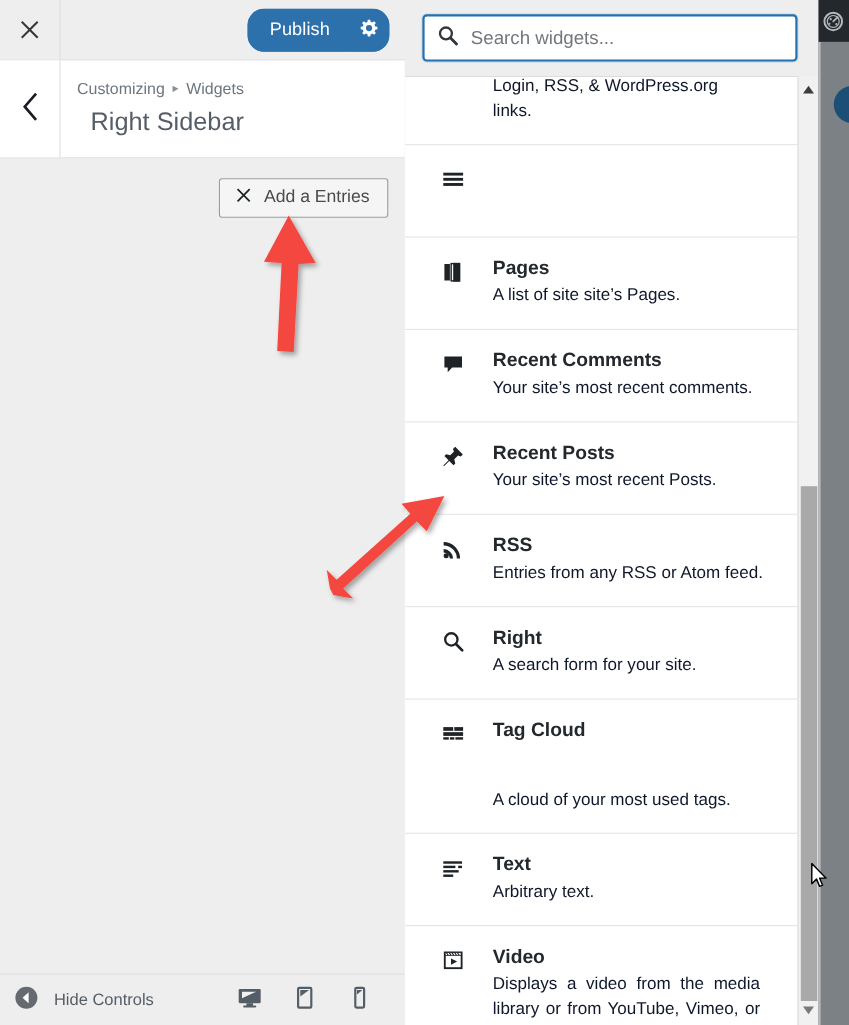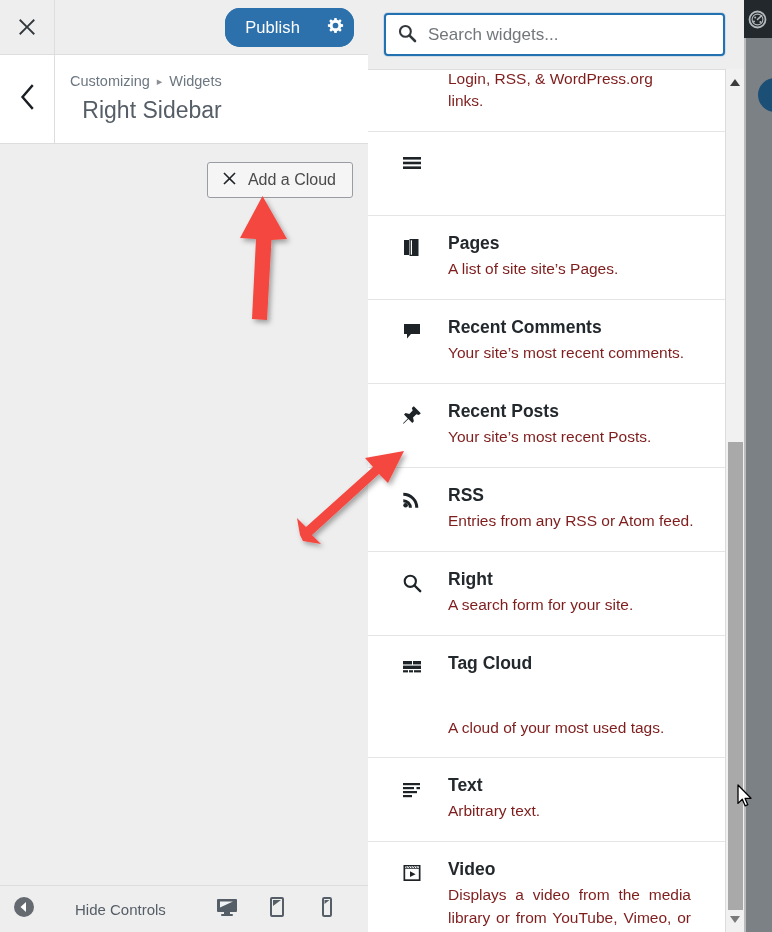--- a/index.html
+++ b/index.html
@@ -144,21 +144,20 @@
     width: 368px; height: 47px;
     background: #eeeeee;
     border-top: 1px solid #dddddd;
     box-sizing: border-box;
     display: flex; align-items: center;
   }
   .hide-controls {
     display: flex; align-items: center;
     margin-left: 13px;
     cursor: pointer;
-    gap: 26px;
   }
   .hide-controls .hc-label {
     font-size: 15px;
     color: #555d66;
     margin-left: 14px;
   }
   .device-btns {
     position: absolute; right: 16px; top: 0;
     height: 46px;
     display: flex; align-items: center;
@@ -233,21 +232,21 @@
   .widget-item .w-body { margin-left: 40px; }
   .w-title {
     font-size: 17.5px;
     font-weight: bold;
     color: #23282d;
     line-height: 1.25;
     margin-bottom: 3px;
   }
   .w-desc {
     font-size: 15.5px;
-    color: #7f1d1d;
+    color: #0f172a;
     line-height: 1.45;
     max-width: 240px;
     text-align: justify;
     hyphens: auto;
   }
   .w-desc.nohyph { hyphens: none; text-align: left; max-width: 225px; }
 
   
   .wp-scrollbar {
     position: absolute; right: 0; top: 69px;
@@ -350,21 +349,21 @@
       </div>
     </div>
 
     <div class="add-widget-row">
       <div class="add-widget-btn">
         <span class="aw-x">
           <svg width="15" height="15" viewBox="0 0 20 20">
             <path d="M3.4 1.9 L10 8.5 L16.6 1.9 L18.1 3.4 L11.5 10 L18.1 16.6 L16.6 18.1 L10 11.5 L3.4 18.1 L1.9 16.6 L8.5 10 L1.9 3.4 Z" fill="#1d2327"></path>
           </svg>
         </span>
-        <span class="lbl">Add a Cloud</span>
+        <span class="lbl">Add a Entries</span>
       </div>
     </div>
 
     <div class="panel-body"></div>
 
     <div class="cust-footer">
       <div class="hide-controls">
         <span>
           <svg width="22" height="22" viewBox="0 0 22 22">
             <circle cx="11" cy="11" r="10" fill="#646a70"></circle>

